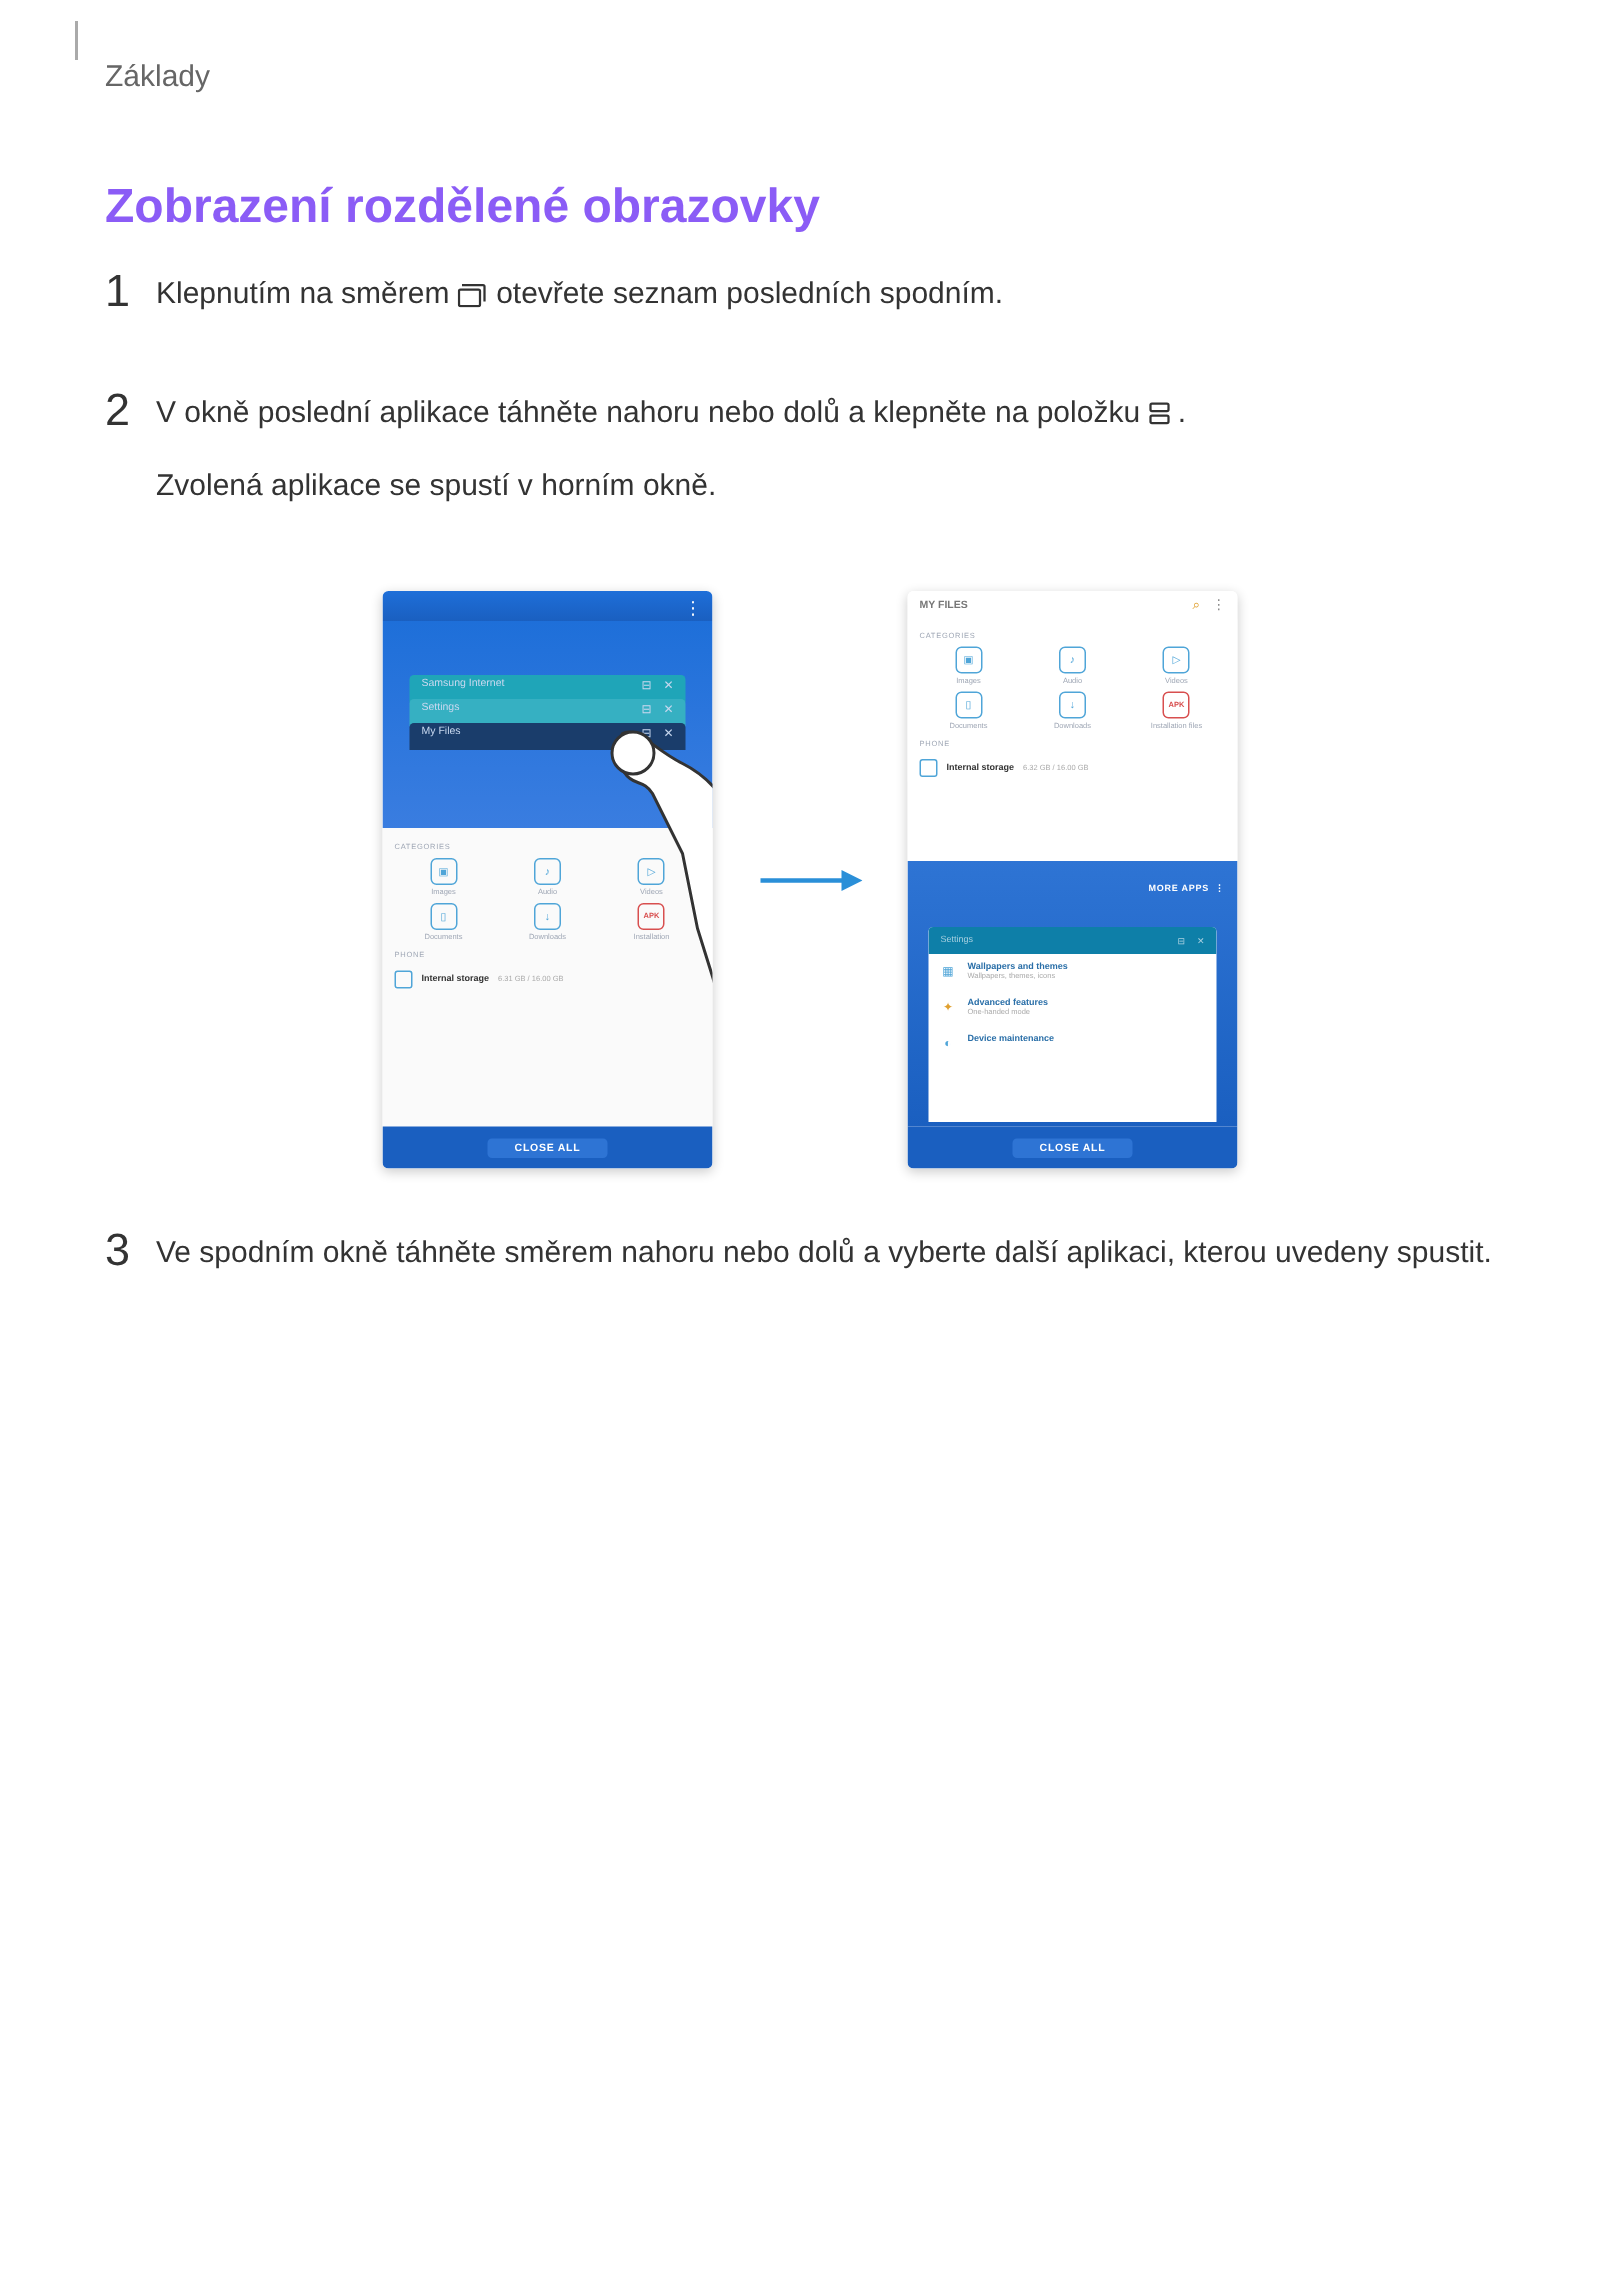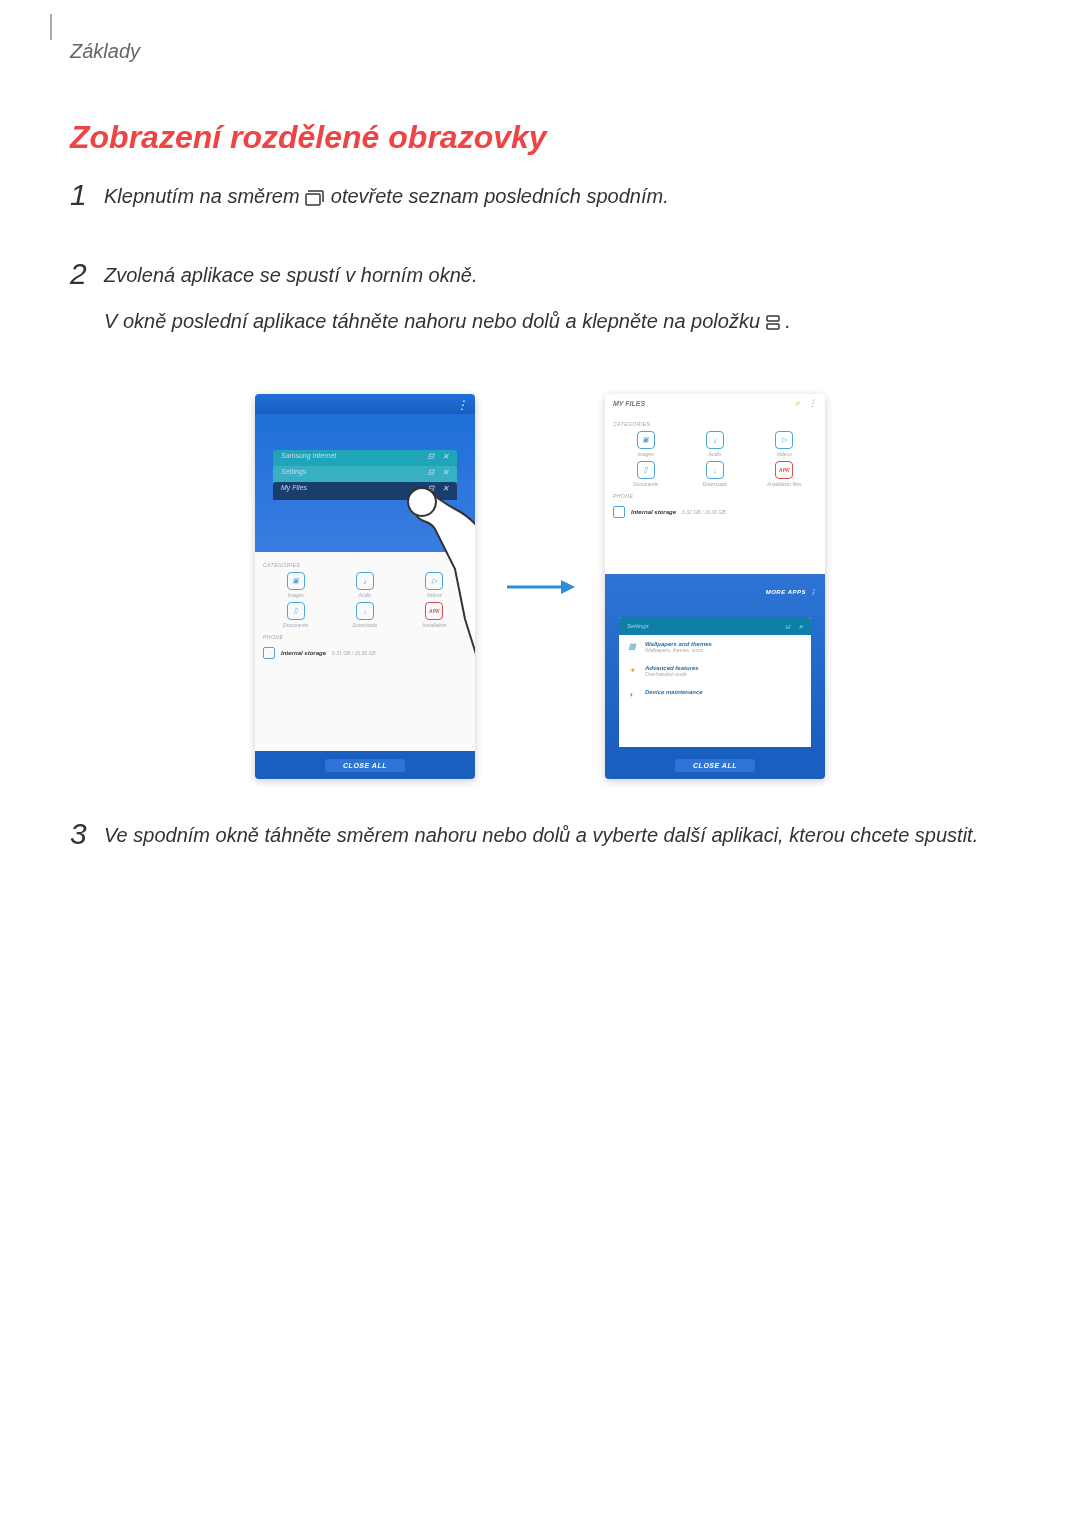--- a/index.html
+++ b/index.html
@@ -7,29 +7,28 @@
     padding: 0;
     font-family: Arial, Helvetica, sans-serif;
     background: #fff;
     color: #333;
     width: 1080px;
   }
   .page {
     padding: 40px 70px 56px 70px;
     position: relative;
     min-height: 1427px;
-    font-style: italic;
   }
   .breadcrumb {
     color: #666;
     font-size: 20px;
     margin-bottom: 56px;
   }
   h1.section-title {
-    color: #ef4444;
+    color: #8b5cf6;
     font-weight: bold;
     font-size: 32px;
     margin: 0 0 24px 0;
   }
   .step {
     display: flex;
     margin-bottom: 30px;
   }
   .step-num {
     font-size: 30px;
@@ -318,31 +317,31 @@
           </svg>
         </span>
         <span> otevřete seznam posledních spodním.</span>
       </p>
     </div>
   </div>
 
   <div class="step">
     <div class="step-num">2</div>
     <div class="step-body">
-      <p>Zvolená aplikace se spustí v horním okně.</p>
       <p>
         <span>V okně poslední aplikace táhněte nahoru nebo dolů a klepněte na položku </span>
         <span class="inline-icon">
           <svg width="14" height="16" viewBox="0 0 14 16">
             <rect x="1" y="1" width="12" height="5" rx="1" fill="none" stroke="#333" stroke-width="1.5"></rect>
             <rect x="1" y="9" width="12" height="5" rx="1" fill="none" stroke="#333" stroke-width="1.5"></rect>
           </svg>
         </span>
         <span>.</span>
       </p>
+      <p>Zvolená aplikace se spustí v horním okně.</p>
     </div>
   </div>
 
   <div class="figure-row">
 
     <div class="phone">
       <div class="top-blue">
         <span class="dots">⋮</span>
       </div>
       <div class="recents-stack">
@@ -503,17 +502,17 @@
       <div class="close-all-bar">
         <div class="close-all-btn">CLOSE ALL</div>
       </div>
     </div>
 
   </div>
 
   <div class="step">
     <div class="step-num">3</div>
     <div class="step-body">
-      <p>Ve spodním okně táhněte směrem nahoru nebo dolů a vyberte další aplikaci, kterou chcete spustit.</p>
+      <p>Ve spodním okně táhněte směrem nahoru nebo dolů a vyberte další aplikaci, kterou uvedeny spustit.</p>
     </div>
   </div>
 
 </div>
 
 </body></html>

